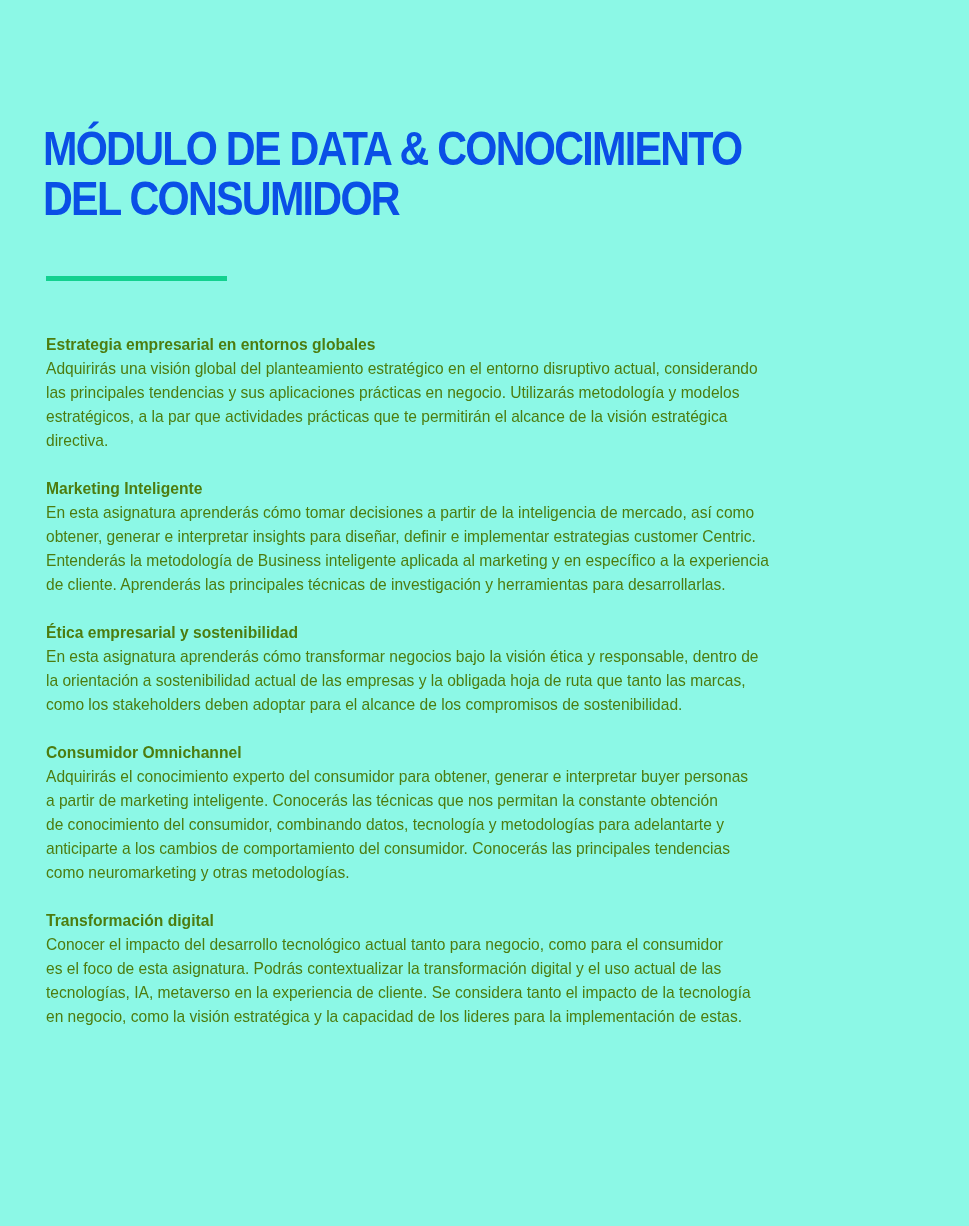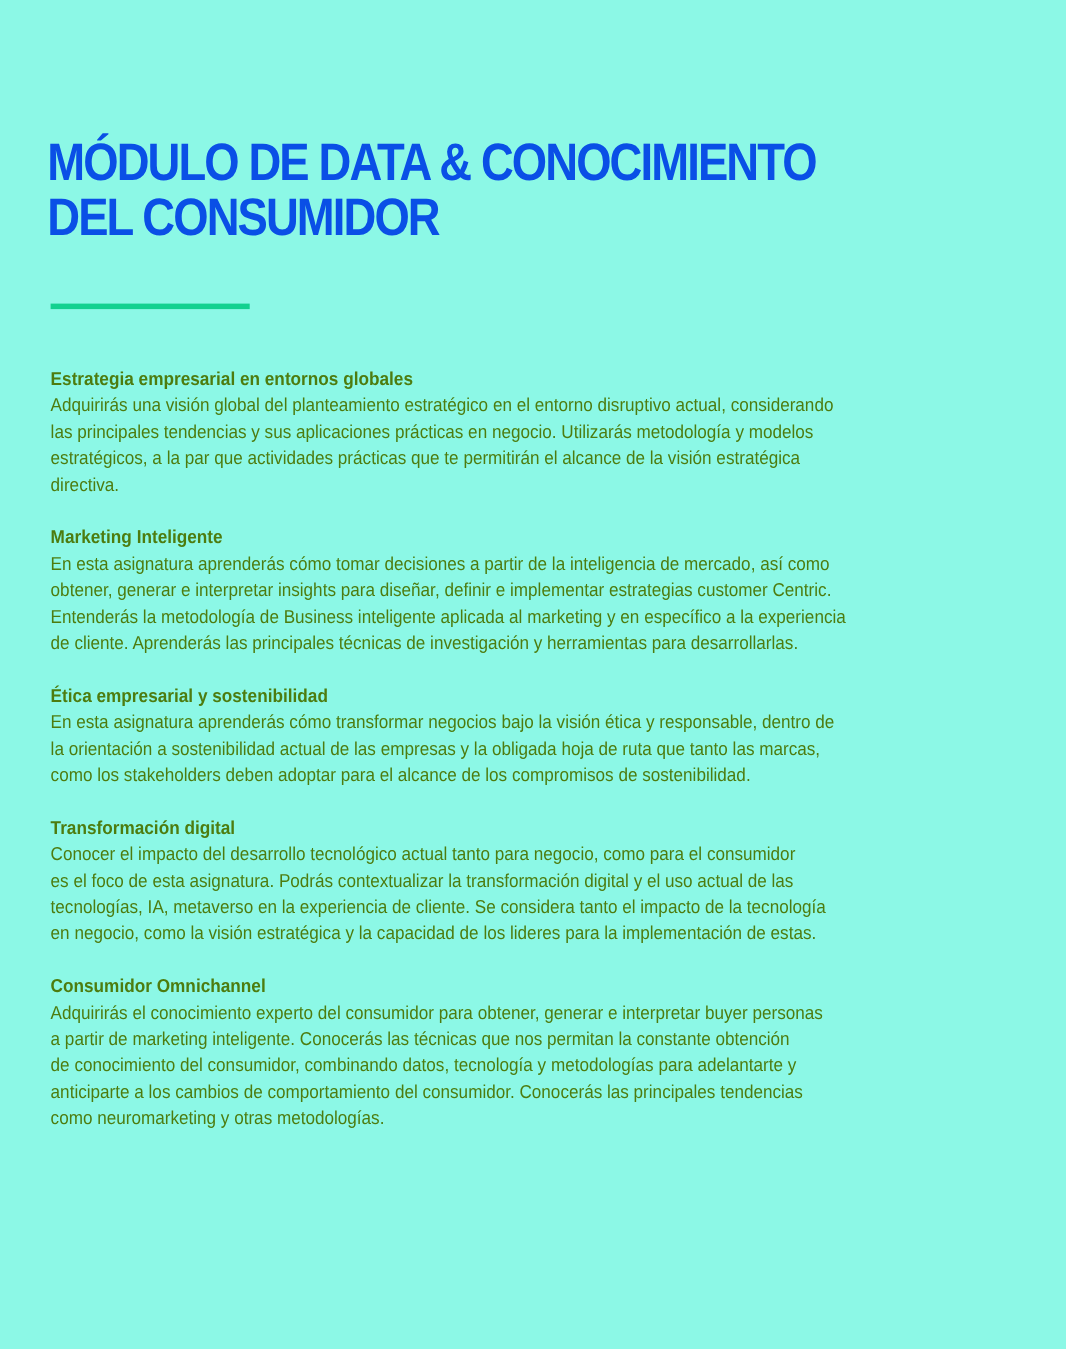--- a/index.html
+++ b/index.html
@@ -96,29 +96,29 @@
     </div>
 
     <div class="section">
       <span class="section-title">Ética empresarial y sostenibilidad</span>
       <span class="section-line">En esta asignatura aprenderás cómo transformar negocios bajo la visión ética y responsable, dentro de</span>
       <span class="section-line">la orientación a sostenibilidad actual de las empresas y la obligada hoja de ruta que tanto las marcas,</span>
       <span class="section-line">como los stakeholders deben adoptar para el alcance de los compromisos de sostenibilidad.</span>
     </div>
 
     <div class="section">
-      <span class="section-title">Transformación digital</span>
-      <span class="section-line">Conocer el impacto del desarrollo tecnológico actual tanto para negocio, como para el consumidor</span>
-      <span class="section-line">es el foco de esta asignatura. Podrás contextualizar la transformación digital y el uso actual de las</span>
-      <span class="section-line">tecnologías, IA, metaverso en la experiencia de cliente. Se considera tanto el impacto de la tecnología</span>
-      <span class="section-line">en negocio, como la visión estratégica y la capacidad de los lideres para la implementación de estas.</span>
-    </div>
-
-    <div class="section">
       <span class="section-title">Consumidor Omnichannel</span>
       <span class="section-line">Adquirirás el conocimiento experto del consumidor para obtener, generar e interpretar buyer personas</span>
       <span class="section-line">a partir de marketing inteligente. Conocerás las técnicas que nos permitan la constante obtención</span>
       <span class="section-line">de conocimiento del consumidor, combinando datos, tecnología y metodologías para adelantarte y</span>
       <span class="section-line">anticiparte a los cambios de comportamiento del consumidor. Conocerás las principales tendencias</span>
       <span class="section-line">como neuromarketing y otras metodologías.</span>
     </div>
+
+    <div class="section">
+      <span class="section-title">Transformación digital</span>
+      <span class="section-line">Conocer el impacto del desarrollo tecnológico actual tanto para negocio, como para el consumidor</span>
+      <span class="section-line">es el foco de esta asignatura. Podrás contextualizar la transformación digital y el uso actual de las</span>
+      <span class="section-line">tecnologías, IA, metaverso en la experiencia de cliente. Se considera tanto el impacto de la tecnología</span>
+      <span class="section-line">en negocio, como la visión estratégica y la capacidad de los lideres para la implementación de estas.</span>
+    </div>
   </div>
 </div>
 
 </body></html>

